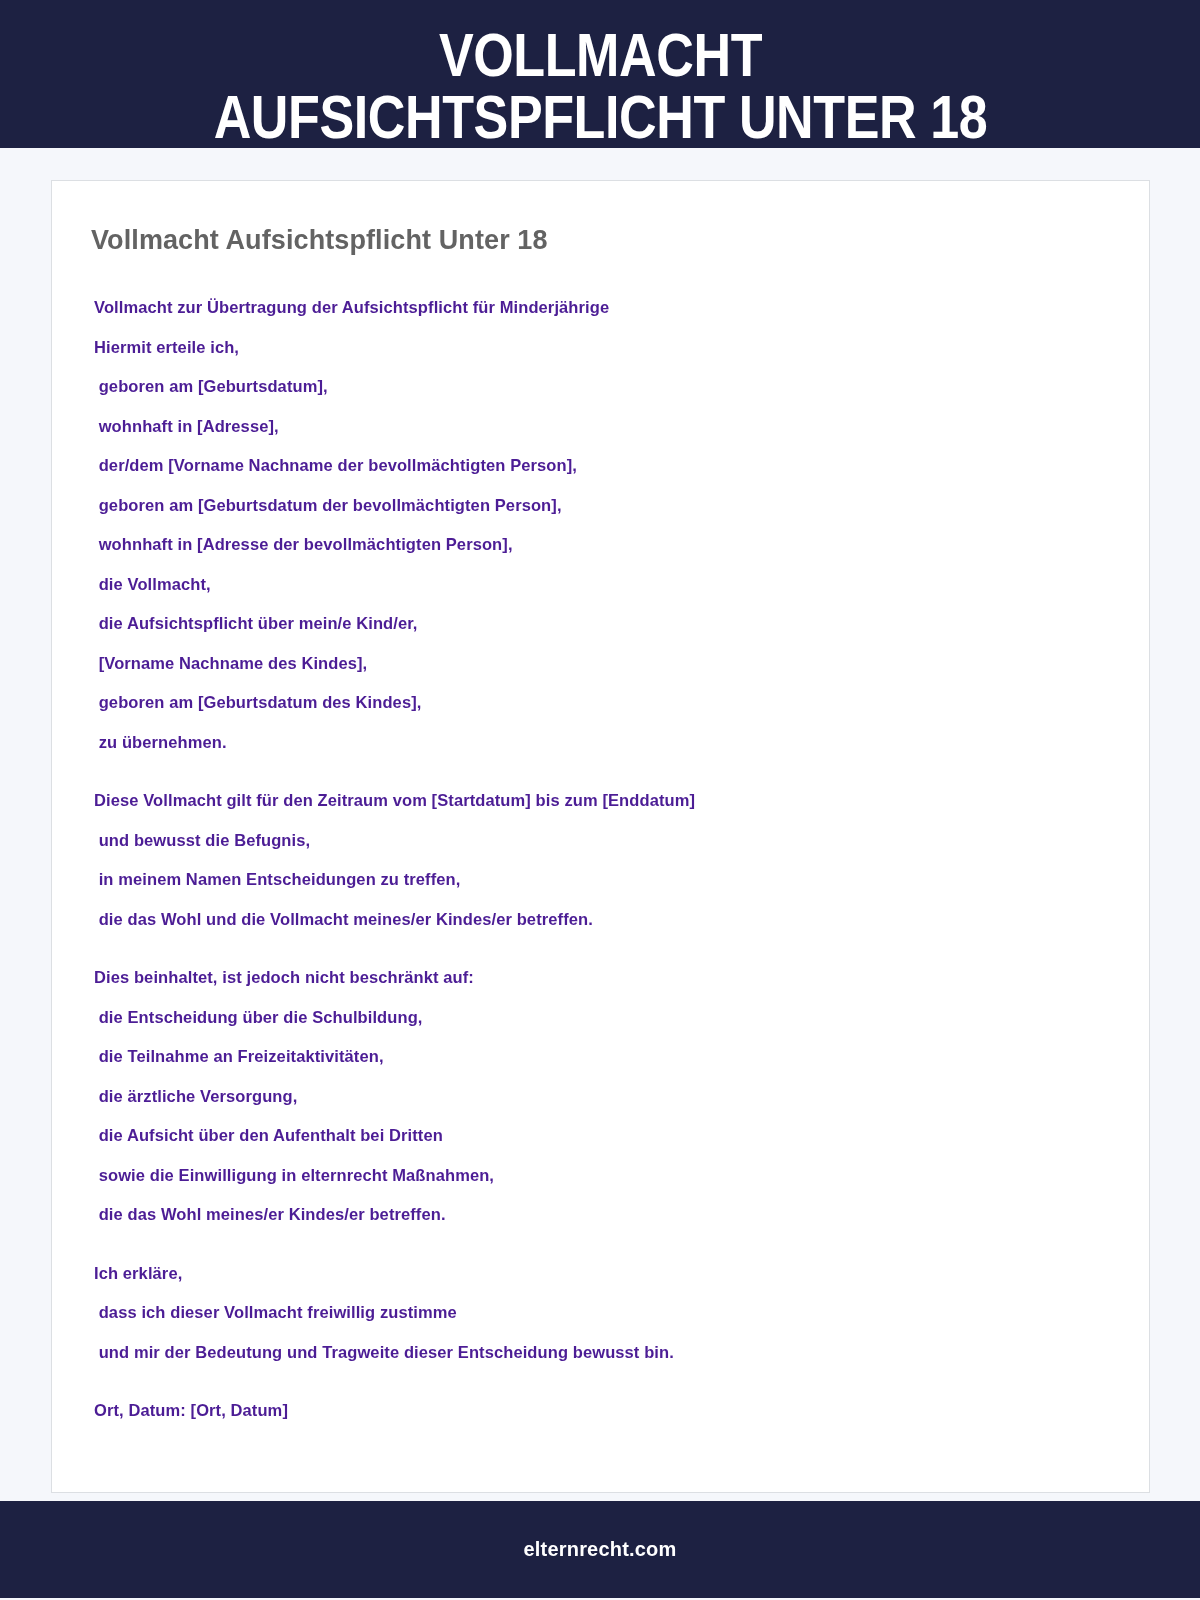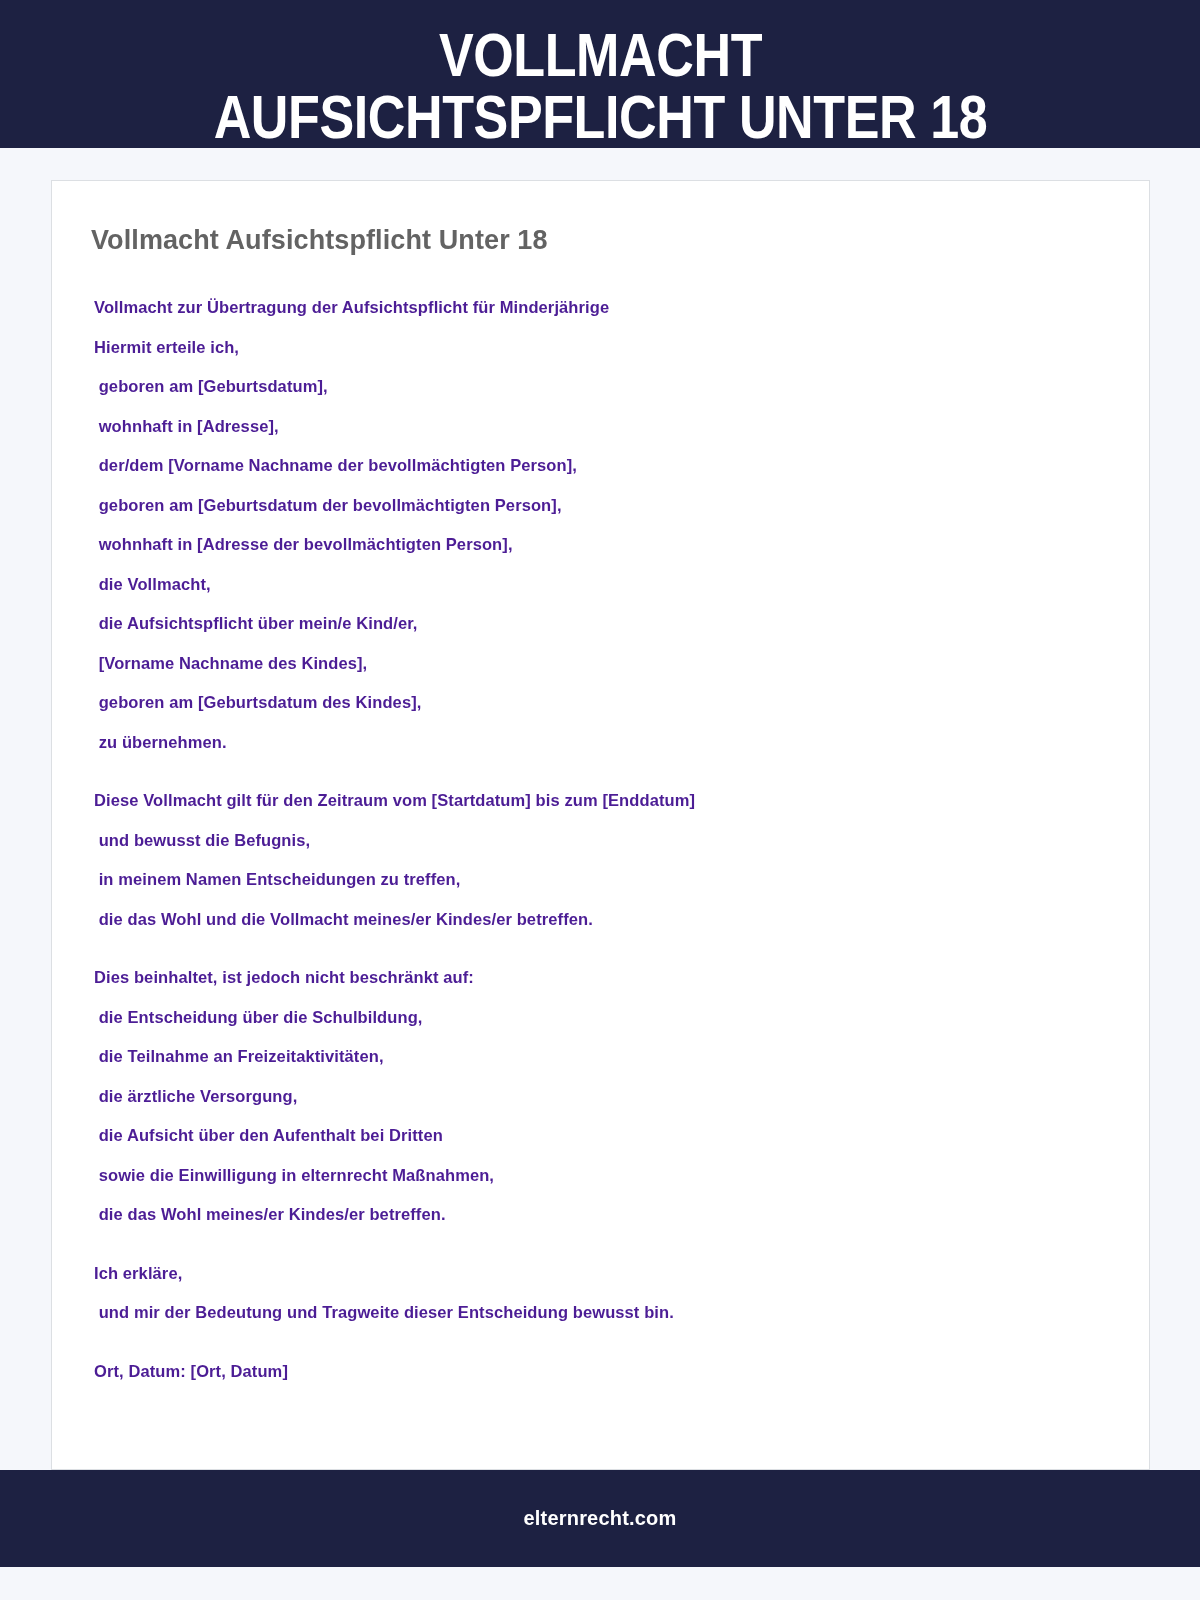--- a/index.html
+++ b/index.html
@@ -79,20 +79,21 @@
   }
 
   
   .footer {
     background: #1d2142;
     width: 100%;
     height: 97px;
     display: flex;
     align-items: center;
     justify-content: center;
+    margin-top: 8px;
   }
   .footer-text {
     color: #ffffff;
     font-size: 20px;
     font-weight: 700;
     letter-spacing: 0.2px;
   }
 </style>
 </head>
 <body>
@@ -130,20 +131,21 @@
           <p class="line">Dies beinhaltet, ist jedoch nicht beschränkt auf:</p>
           <p class="line"> die Entscheidung über die Schulbildung,</p>
           <p class="line"> die Teilnahme an Freizeitaktivitäten,</p>
           <p class="line"> die ärztliche Versorgung,</p>
           <p class="line"> die Aufsicht über den Aufenthalt bei Dritten</p>
           <p class="line"> sowie die Einwilligung in elternrecht Maßnahmen,</p>
           <p class="line"> die das Wohl meines/er Kindes/er betreffen.</p>
         </section>
         <section class="block">
           <p class="line">Ich erkläre,</p>
+          <p class="line"> dass ich dieser Vollmacht freiwillig zustimme</p>
           <p class="line"> und mir der Bedeutung und Tragweite dieser Entscheidung bewusst bin.</p>
         </section>
         <section class="block">
           <p class="line">Ort, Datum: [Ort, Datum]</p>
         </section>
       </div>
   </article>
 </main>
 
 <footer class="footer">

